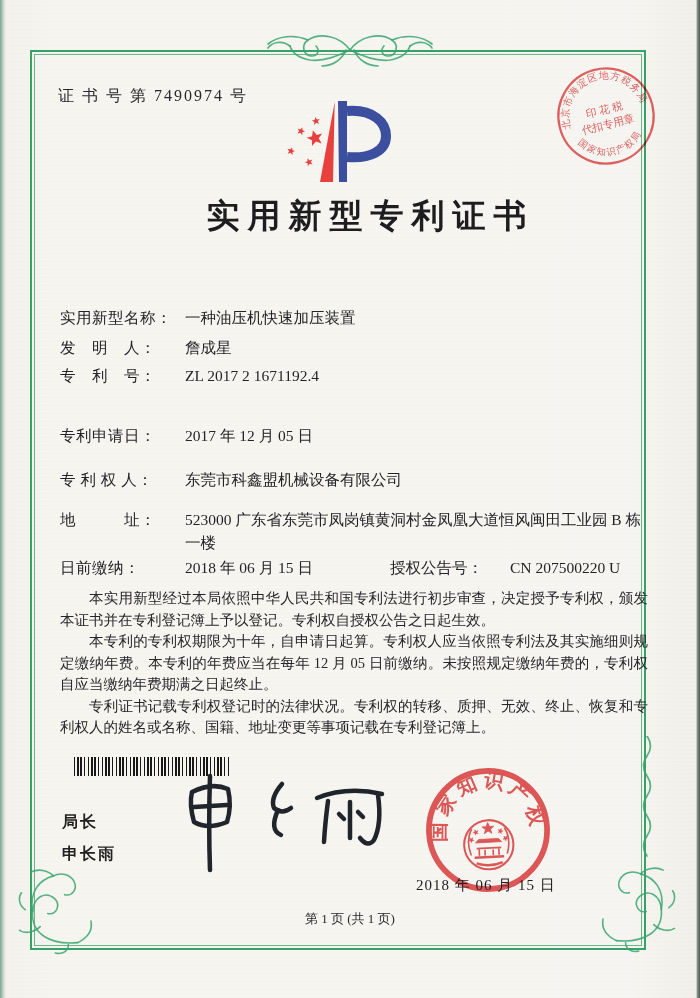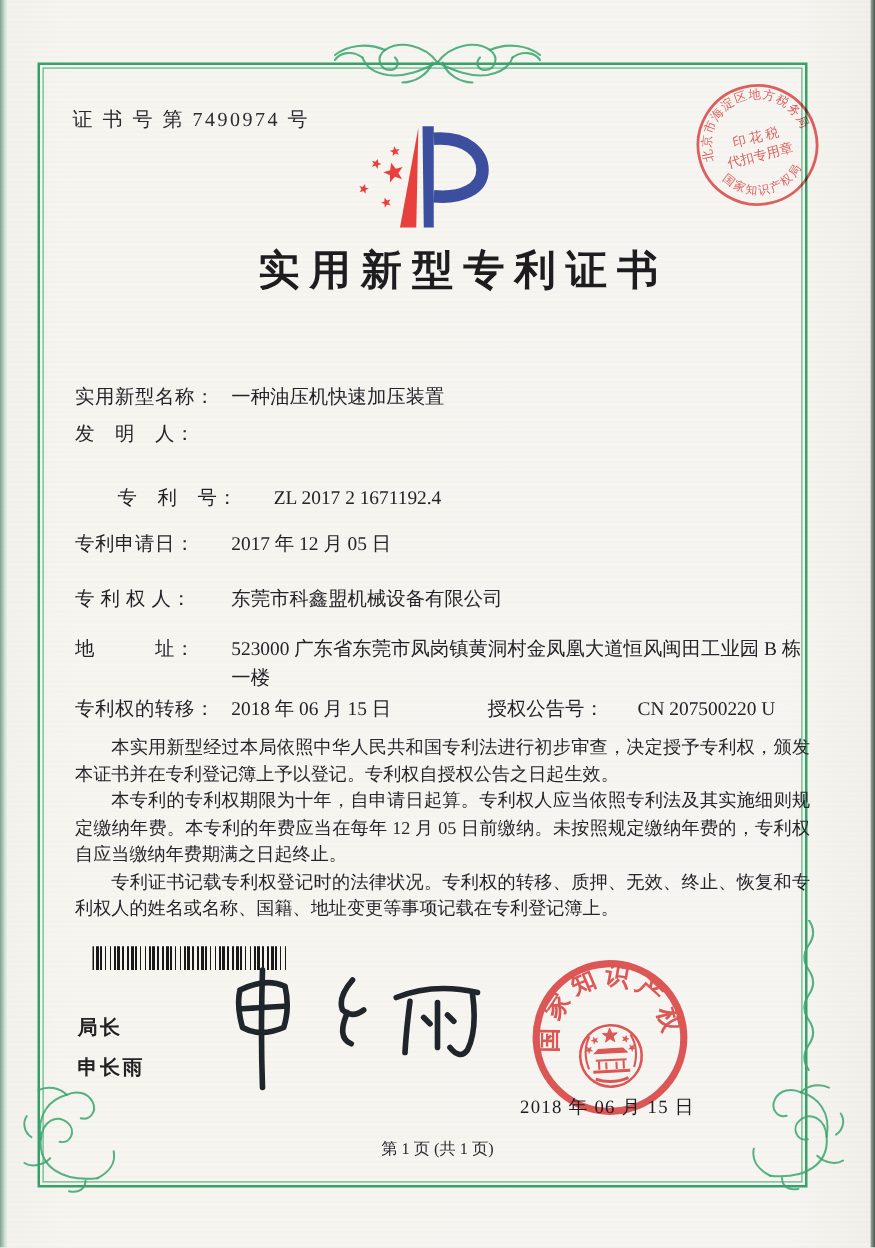--- a/index.html
+++ b/index.html
@@ -115,39 +115,40 @@
   </svg>
 
   <div class="title">实用新型专利证书</div>
 
   <div class="row" style="top:290px;margin-top:16px;">
     <span class="lbl">实用新型名称：</span>
     <span class="val">一种油压机快速加压装置</span>
   </div>
   <div class="row" style="top:336px;">
     <span class="lbl">发　明　人：</span>
-  </div>
-  <div class="row" style="top:387px;margin-left:34px;">
+    <span class="val">詹成星</span>
+  </div>
+  <div class="row" style="top:364px;">
     <span class="lbl">专　利　号：</span>
     <span class="val">ZL 2017 2 1671192.4</span>
   </div>
   <div class="row" style="top:424px;">
     <span class="lbl">专利申请日：</span>
     <span class="val">2017 年 12 月 05 日</span>
   </div>
   <div class="row" style="top:468px;align-items:center;">
     <span class="lbl">专 利 权 人：</span>
     <span class="val">东莞市科鑫盟机械设备有限公司</span>
   </div>
   <div class="row" style="top:508px;">
     <span class="lbl">地　　　址：</span>
     <span class="val">523000 广东省东莞市凤岗镇黄洞村金凤凰大道恒风闽田工业园 B 栋一楼</span>
   </div>
   <div class="row grant" style="top:556px;">
-    <span class="lbl">专利权的转移：</span>
+    <span class="lbl">日前缴纳：</span>
     <span class="val1">2018 年 06 月 15 日</span>
     <span class="lbl2">授权公告号：</span>
     <span class="val2">CN 207500220 U</span>
   </div>
 
   <div class="paras">
     <p>本实用新型经过本局依照中华人民共和国专利法进行初步审查，决定授予专利权，颁发本证书并在专利登记簿上予以登记。专利权自授权公告之日起生效。</p>
     <p>本专利的专利权期限为十年，自申请日起算。专利权人应当依照专利法及其实施细则规定缴纳年费。本专利的年费应当在每年 12 月 05 日前缴纳。未按照规定缴纳年费的，专利权自应当缴纳年费期满之日起终止。</p>
     <p>专利证书记载专利权登记时的法律状况。专利权的转移、质押、无效、终止、恢复和专利权人的姓名或名称、国籍、地址变更等事项记载在专利登记簿上。</p>
   </div>

